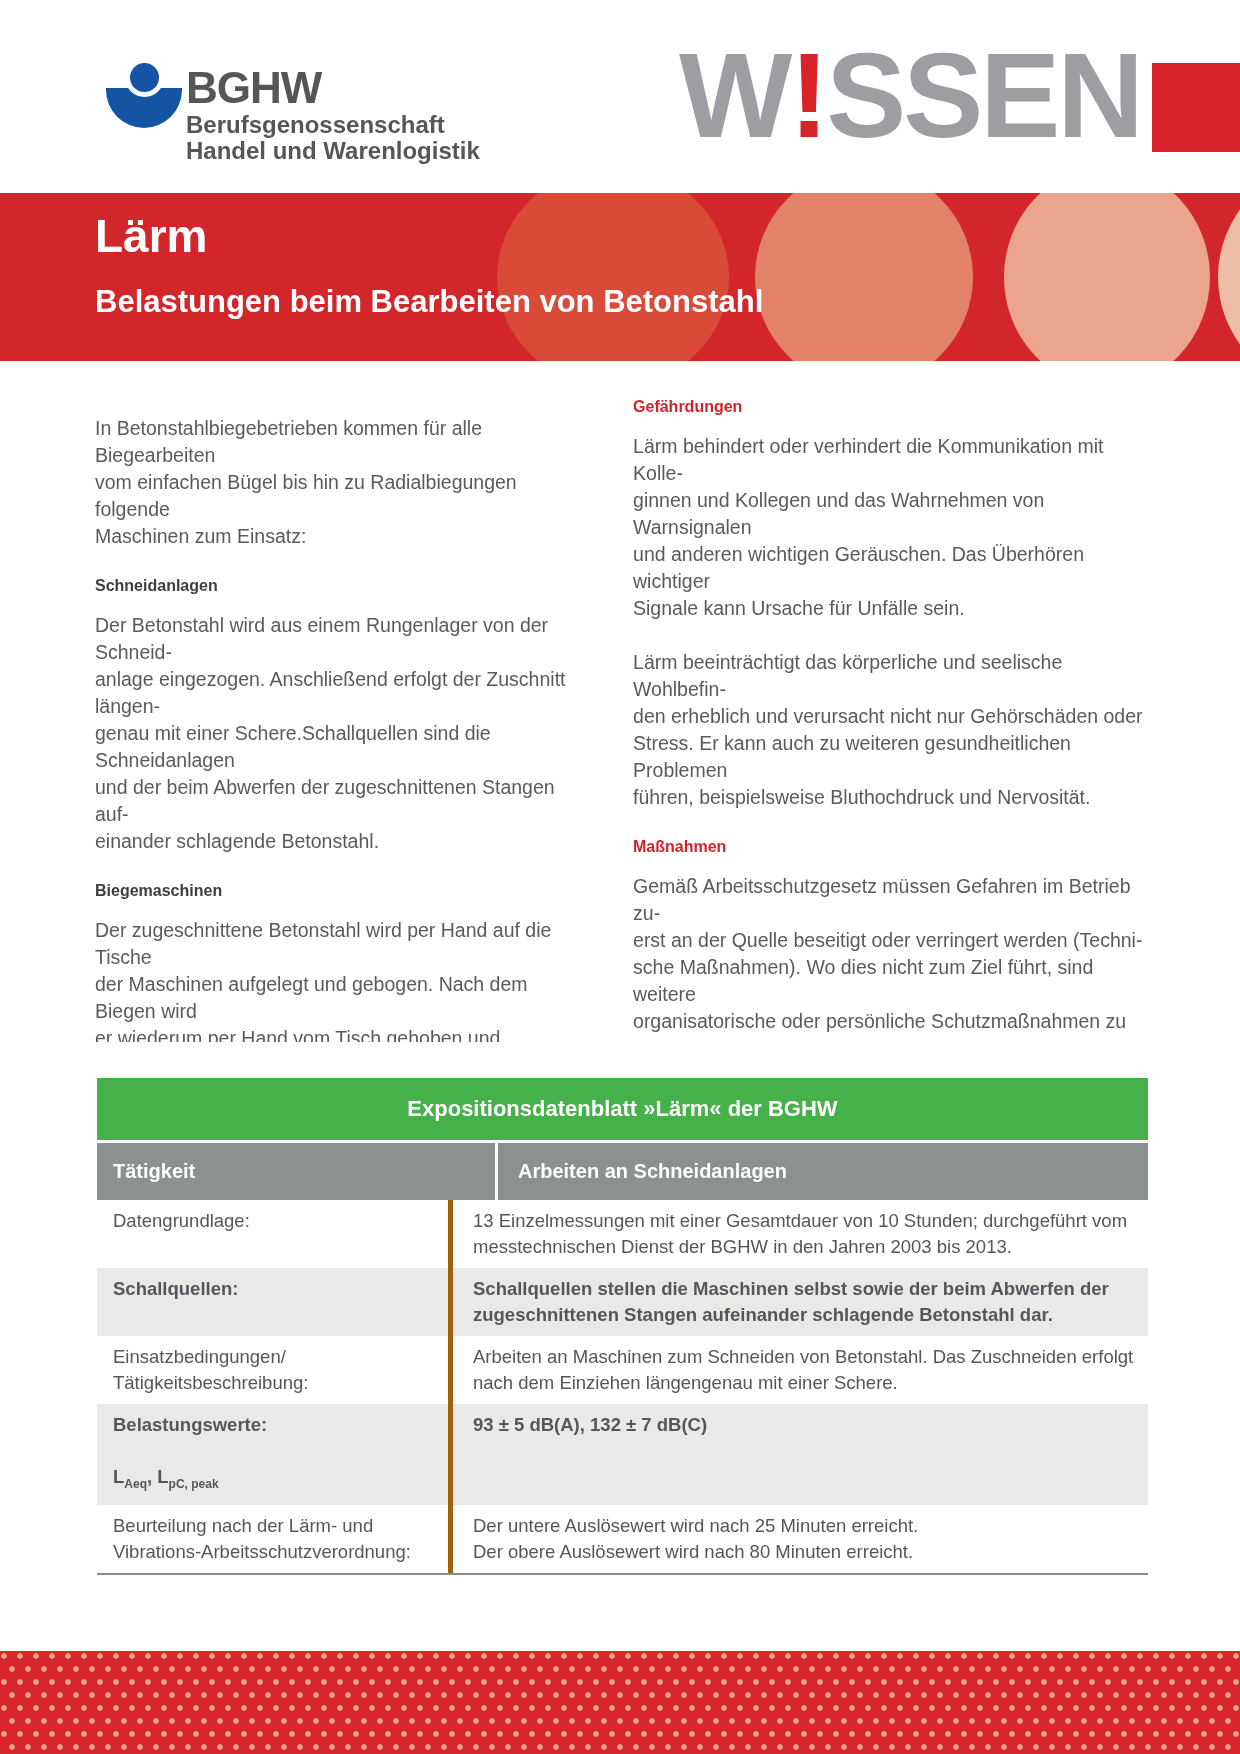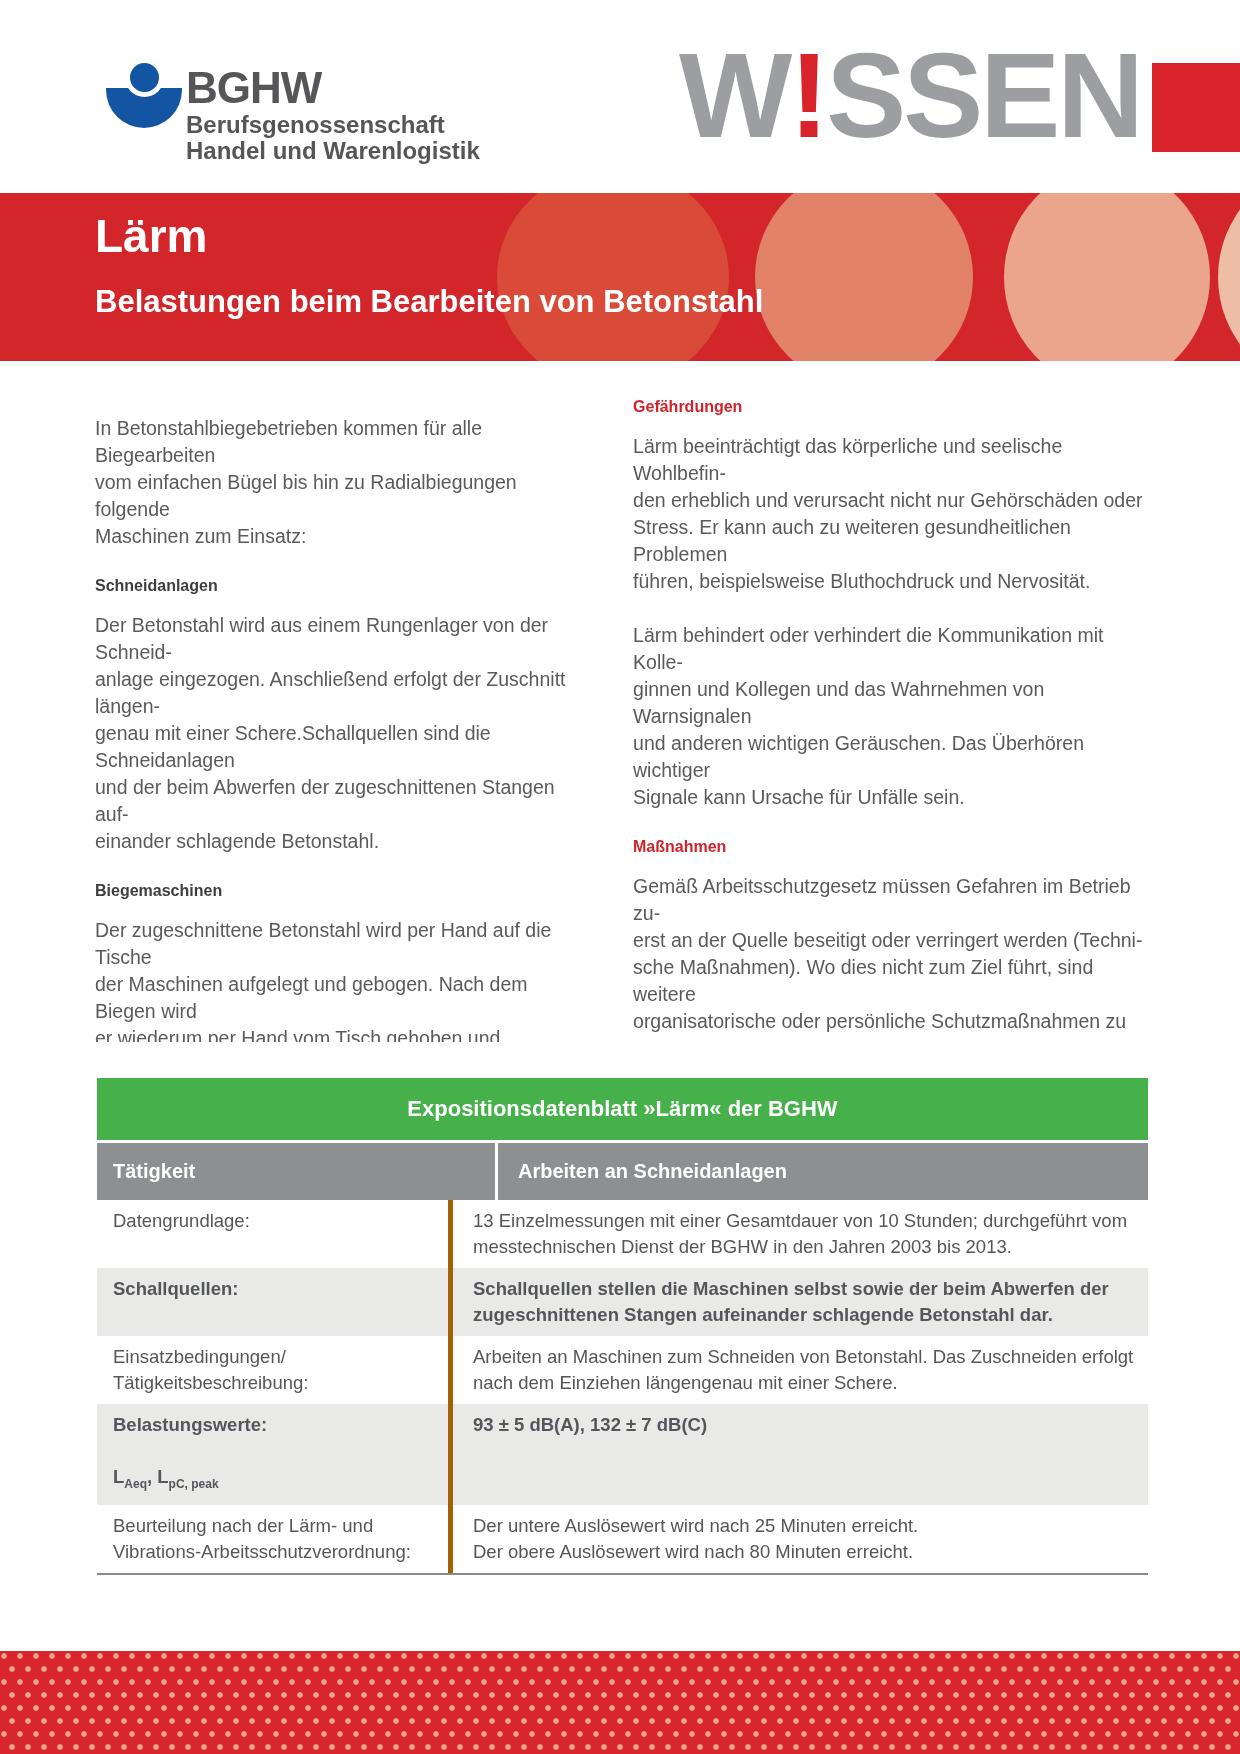--- a/index.html
+++ b/index.html
@@ -119,28 +119,28 @@
       <p class="body-p">Der zugeschnittene Betonstahl wird per Hand auf die Tische
 der Maschinen aufgelegt und gebogen. Nach dem Biegen wird
 er wiederum per Hand vom Tisch gehoben und abgelegt.
 Schallquellen sind die Biegemaschinen selbst sowie der
 aufeinander schlagende Betonstahl.</p>
 
     </div>
 
     <div class="col-right">
       <h3 class="sec-h red first">Gefährdungen</h3>
+      <p class="body-p">Lärm behindert oder verhindert die Kommunikation mit Kolle-
+ginnen und Kollegen und das Wahrnehmen von Warnsignalen
+und anderen wichtigen Geräuschen. Das Überhören wichtiger
+Signale kann Ursache für Unfälle sein.</p>
       <p class="body-p">Lärm beeinträchtigt das körperliche und seelische Wohlbefin-
 den erheblich und verursacht nicht nur Gehörschäden oder
 Stress. Er kann auch zu weiteren gesundheitlichen Problemen
 führen, beispielsweise Bluthochdruck und Nervosität.</p>
-      <p class="body-p">Lärm behindert oder verhindert die Kommunikation mit Kolle-
-ginnen und Kollegen und das Wahrnehmen von Warnsignalen
-und anderen wichtigen Geräuschen. Das Überhören wichtiger
-Signale kann Ursache für Unfälle sein.</p>
 
       <h3 class="sec-h red">Maßnahmen</h3>
       <p class="body-p">Gemäß Arbeitsschutzgesetz müssen Gefahren im Betrieb zu-
 erst an der Quelle beseitigt oder verringert werden (Techni-
 sche Maßnahmen). Wo dies nicht zum Ziel führt, sind weitere
 organisatorische oder persönliche Schutzmaßnahmen zu er-
 greifen.</p>
 
     </div>
   </main>

